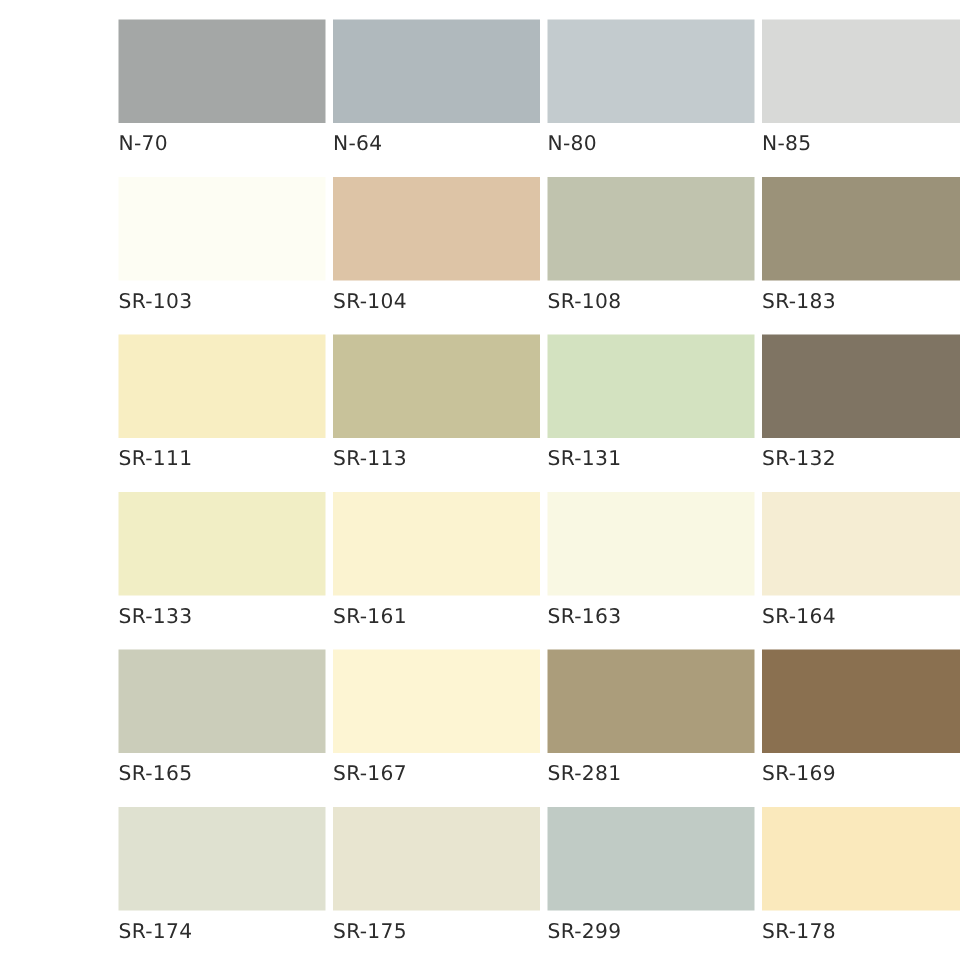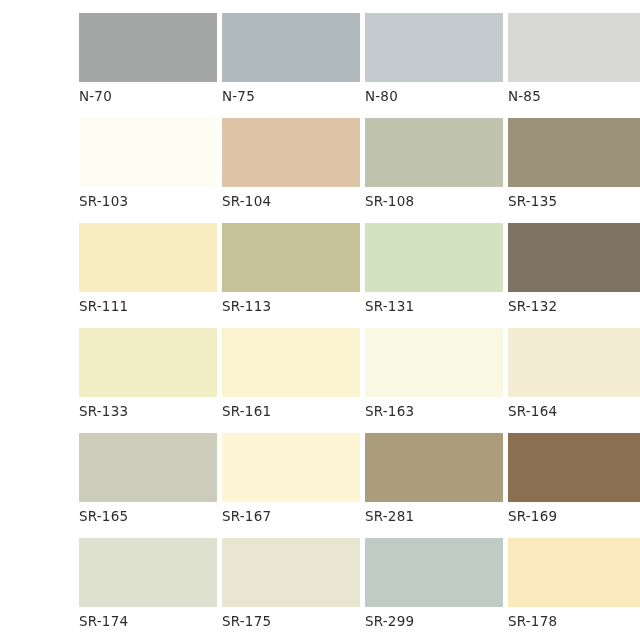--- a/index.html
+++ b/index.html
@@ -58,21 +58,21 @@
 <body style="background: rgb(255, 255, 255);">
 
 <div id="palette-sheet">
   <div class="swatch-grid">
       <div class="swatch-cell">
         <div class="swatch-chip" style="background-color: rgb(164, 167, 166);"></div>
         <span class="swatch-label">N-70</span>
       </div>
       <div class="swatch-cell">
         <div class="swatch-chip" style="background-color: rgb(176, 185, 189);"></div>
-        <span class="swatch-label">N-75</span>
+        <span class="swatch-label">N-64</span>
       </div>
       <div class="swatch-cell">
         <div class="swatch-chip" style="background-color: rgb(195, 203, 206);"></div>
         <span class="swatch-label">N-80</span>
       </div>
       <div class="swatch-cell">
         <div class="swatch-chip" style="background-color: rgb(216, 217, 215);"></div>
         <span class="swatch-label">N-85</span>
       </div>
       <div class="swatch-cell">
@@ -82,21 +82,21 @@
       <div class="swatch-cell">
         <div class="swatch-chip" style="background-color: rgb(221, 196, 166);"></div>
         <span class="swatch-label">SR-104</span>
       </div>
       <div class="swatch-cell">
         <div class="swatch-chip" style="background-color: rgb(192, 195, 174);"></div>
         <span class="swatch-label">SR-108</span>
       </div>
       <div class="swatch-cell">
         <div class="swatch-chip" style="background-color: rgb(155, 146, 121);"></div>
-        <span class="swatch-label">SR-135</span>
+        <span class="swatch-label">SR-183</span>
       </div>
       <div class="swatch-cell">
         <div class="swatch-chip" style="background-color: rgb(248, 238, 194);"></div>
         <span class="swatch-label">SR-111</span>
       </div>
       <div class="swatch-cell">
         <div class="swatch-chip" style="background-color: rgb(200, 194, 154);"></div>
         <span class="swatch-label">SR-113</span>
       </div>
       <div class="swatch-cell">

